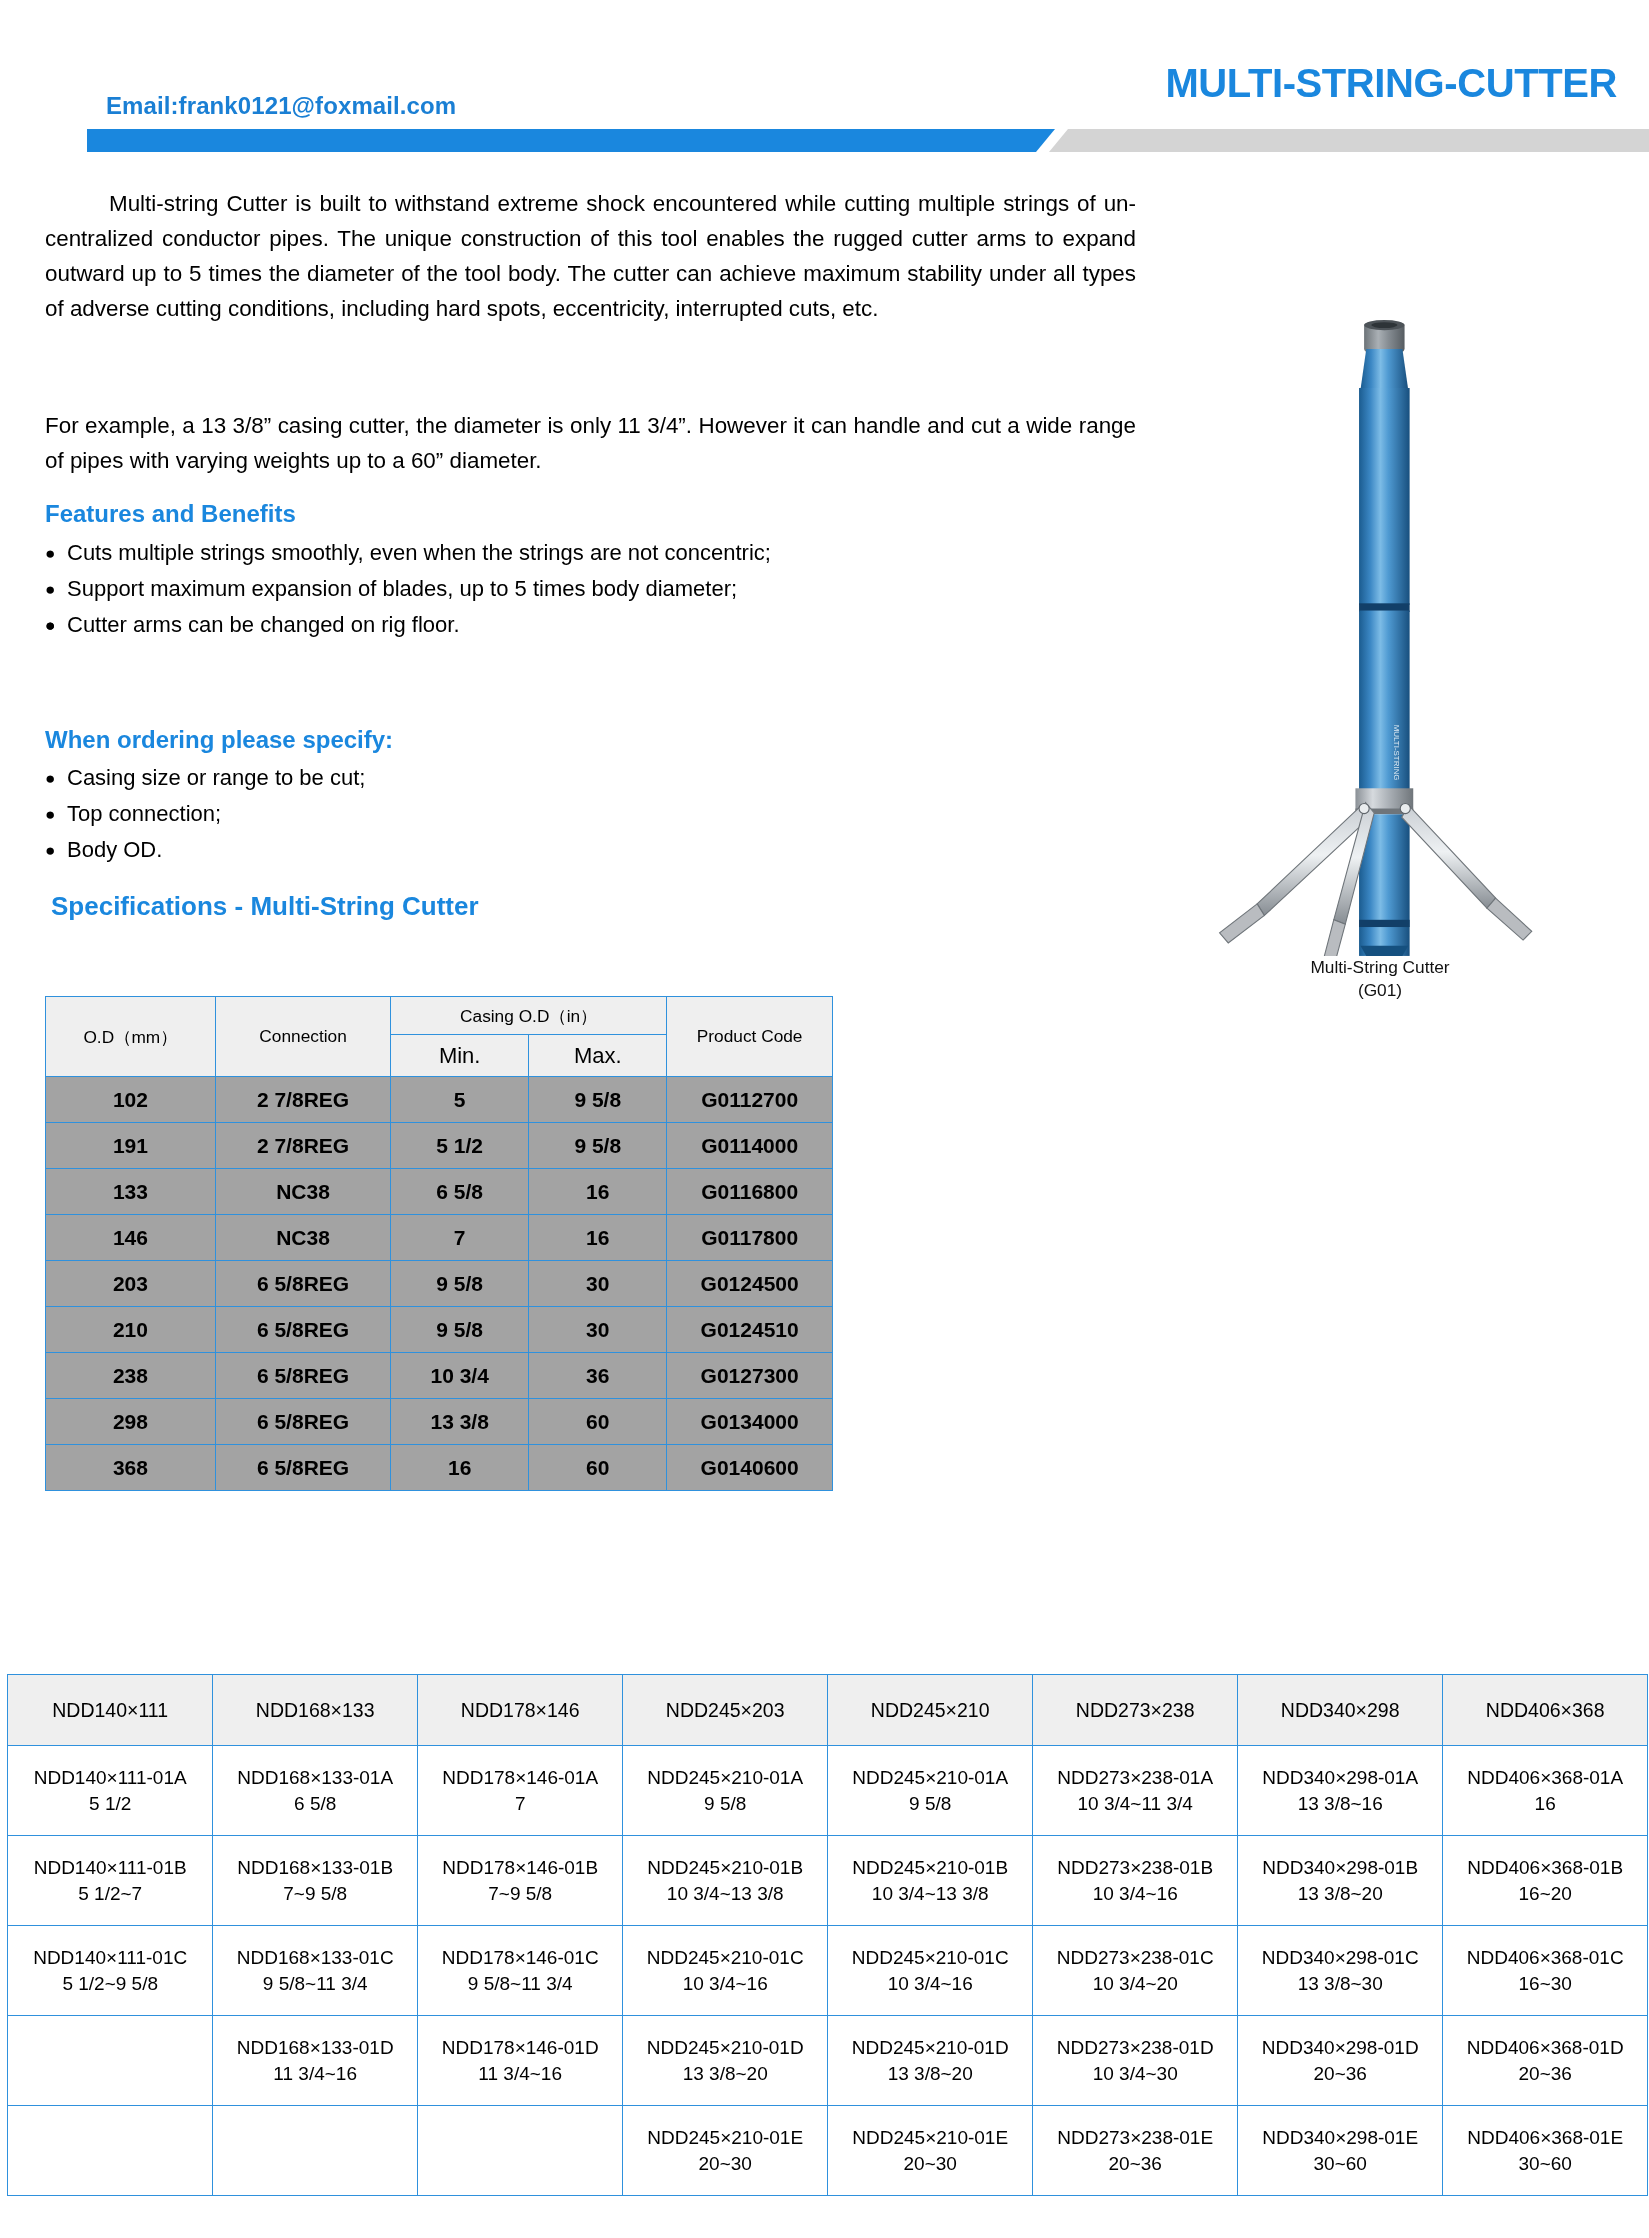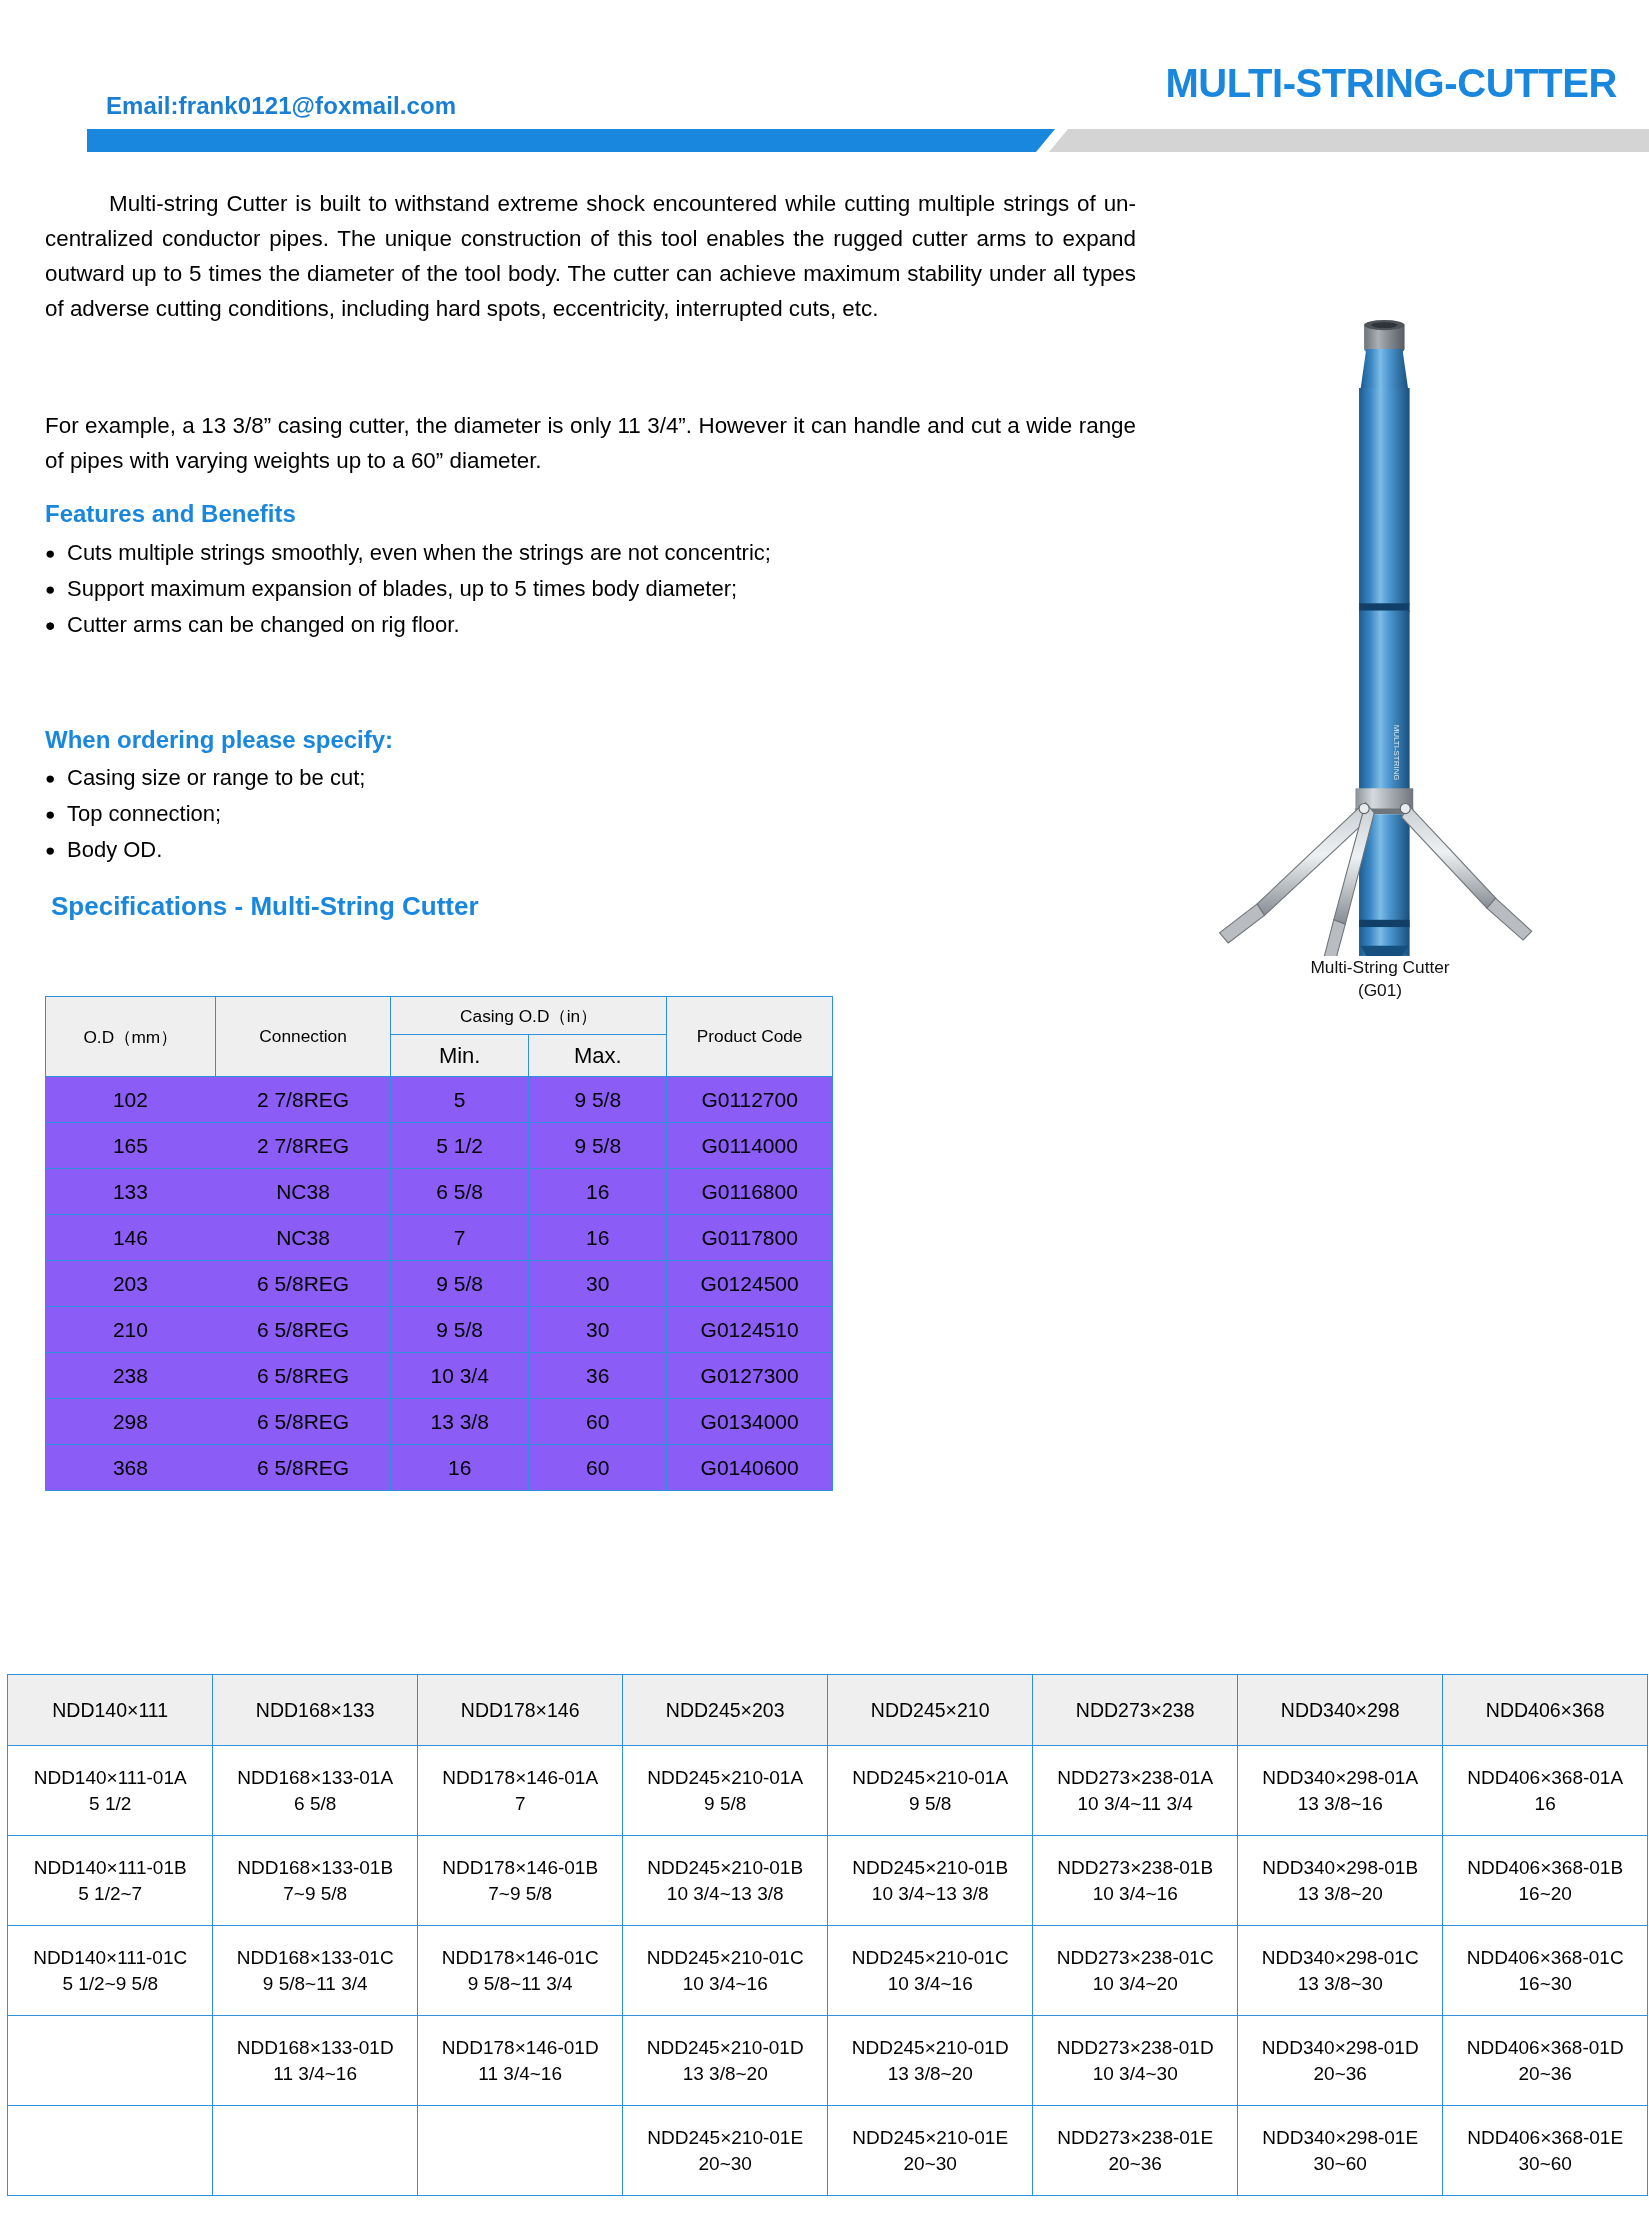--- a/index.html
+++ b/index.html
@@ -132,23 +132,24 @@
     text-align: center;
     vertical-align: middle;
     font-weight: normal;
     color: #000;
   }
   table.spec thead th {
     background: #efefef;
     font-size: 17.3px;
   }
   table.spec tbody td {
-    background: #8b5cf6;
+    background: #a3a3a3;
     font-size: 21px;
     height: 46px;
+    font-weight: bold;
   }
   .col-od    { width: 160px; }
   .col-conn  { width: 165px; }
   .col-min   { width: 130px; }
   .col-max   { width: 130px; }
   .col-code  { width: 156px; }
   .th-tall   { height: 79px; margin-left: 8px; }
   .th-sub    { height: 42px; font-size: 22px !important; }
   .th-casing { height: 38px; }
 
@@ -264,21 +265,21 @@
       </thead>
       <tbody id="spec-body">
           <tr>
             <td>102</td>
             <td>2 7/8REG</td>
             <td>5</td>
             <td>9 5/8</td>
             <td>G0112700</td>
           </tr>
           <tr>
-            <td>165</td>
+            <td>191</td>
             <td>2 7/8REG</td>
             <td>5 1/2</td>
             <td>9 5/8</td>
             <td>G0114000</td>
           </tr>
           <tr>
             <td>133</td>
             <td>NC38</td>
             <td>6 5/8</td>
             <td>16</td>

